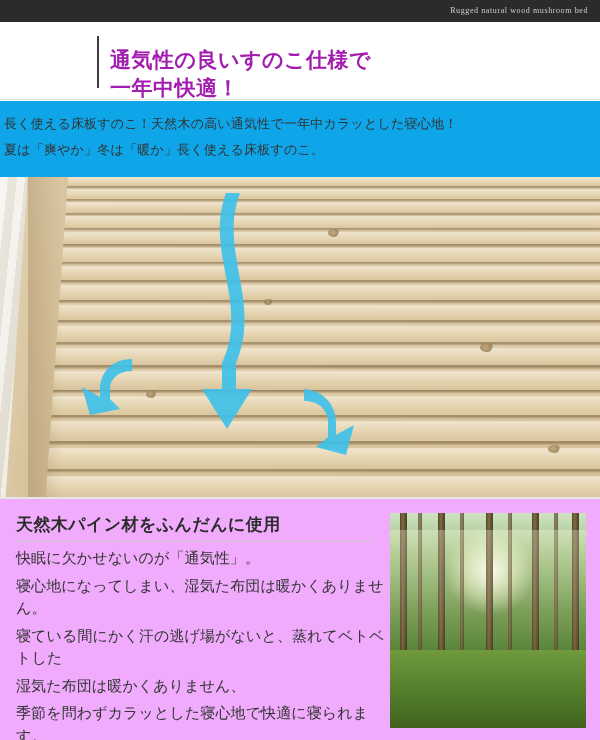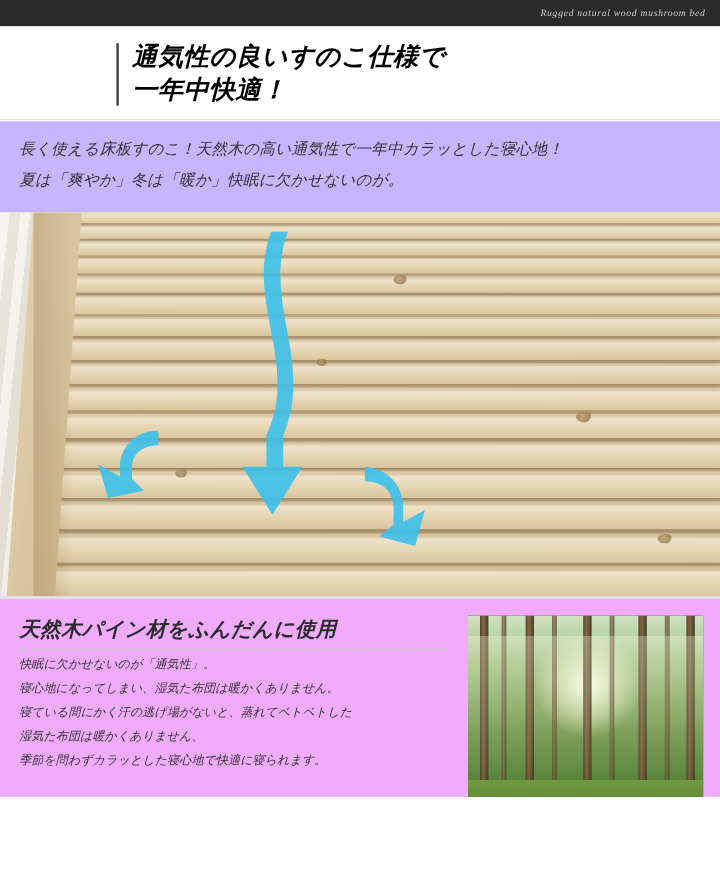--- a/index.html
+++ b/index.html
@@ -9,23 +9,22 @@
   body {
     width: 600px;
     height: 740px;
     font-family: "Liberation Sans", sans-serif;
     background: #ffffff;
     overflow: hidden;
   }
   .page {
     position: relative;
     width: 600px;
-    height: 664px;
+    height: 740px;
     overflow: hidden;
-    font-style: italic;
   }
 
   
   .topbar {
     position: absolute;
     top: 0; left: 0;
     width: 600px;
     height: 22px;
     background: #2b2b2b;
     color: #cfcfcf;
@@ -75,39 +74,39 @@
     position: absolute;
     left: 97px;
     top: 14px;
     width: 2px;
     height: 52px;
     background: #3c3c3c;
   }
   .header-title {
     position: absolute;
     left: 110px;
-    top: 12px;
+    top: 24px;
     width: 480px;
     font-size: 21px;
     font-weight: bold;
     line-height: 1.35;
-    color: #000000;
+    color: #a21caf;
     letter-spacing: 0.5px;
   }
 
   
   .lead {
     position: absolute;
     top: 101px;
     left: 0;
     width: 600px;
     height: 76px;
-    background: #c4b5fd;
+    background: #0ea5e9;
     box-sizing: border-box;
-    padding: 14px 0 0 16px;
+    padding: 14px 0 0 4px;
   }
   .lead p {
     margin: 0 0 7px 0;
     font-size: 13px;
     line-height: 1.45;
     color: #333333;
     letter-spacing: 0.2px;
   }
 
   
@@ -223,21 +222,21 @@
     border-top: 2px dotted #c9c9c9;
   }
   .body-copy {
     position: absolute;
     left: 16px;
     top: 48px;
     width: 370px;
   }
   .body-copy p {
     margin: 0 0 5px 0;
-    font-size: 10px;
+    font-size: 15px;
     line-height: 1.5;
     color: #333333;
     letter-spacing: 0.1px;
   }
   
   .forest {
     position: absolute;
     left: 390px;
     top: 14px;
     width: 196px;
@@ -287,21 +286,21 @@
   <div class="header">
     <div class="point-rule"></div>
     <div class="header-title">
       <div>通気性の良いすのこ仕様で</div>
       <div>一年中快適！</div>
     </div>
   </div>
 
   <div class="lead">
     <p>長く使える床板すのこ！天然木の高い通気性で一年中カラッとした寝心地！</p>
-    <p>夏は「爽やか」冬は「暖か」快眠に欠かせないのが。</p>
+    <p>夏は「爽やか」冬は「暖か」長く使える床板すのこ。</p>
   </div>
 
   <div class="photo">
     <div class="bg-left"></div>
     <div class="bg-topright"></div>
 
     <div class="deck">
       <div class="slats">
 
       <div class="slat" style="top: 0px; height: 9px;"></div>

